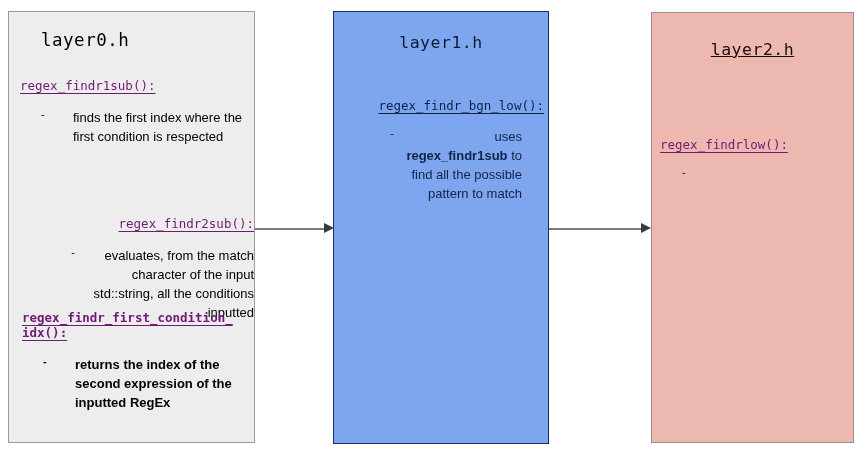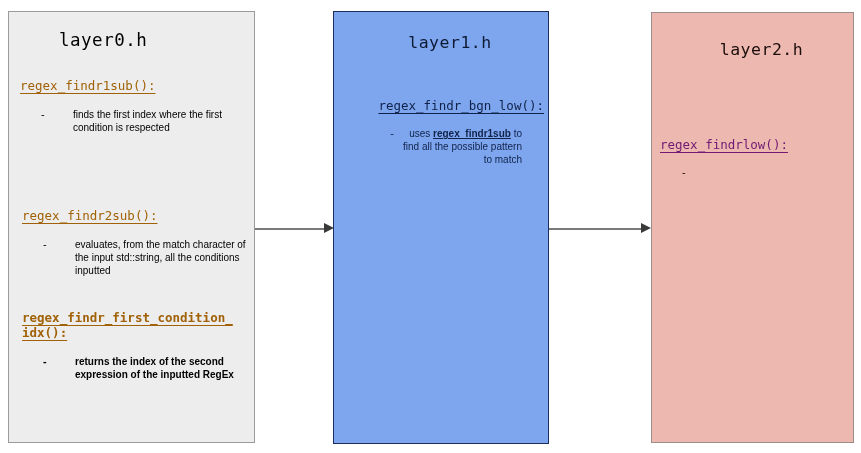--- a/index.html
+++ b/index.html
@@ -19,21 +19,20 @@
     position: absolute;
     inset: 0;
     width: 861px;
     height: 453px;
   }
 
   .box {
     position: absolute;
     box-sizing: border-box;
     overflow: hidden;
-    padding-left: 18px;
   }
 
   
   .box-layer0 {
     left: 8px;
     top: 11px;
     width: 247px;
     height: 432px;
     background: #ededed;
     border: 1px solid #9a9a9a;
@@ -73,66 +72,67 @@
     margin: 21px 0 0 0;
     text-align: center;
     color: #0d1a33;
     font-size: 16.5px;
   }
   .box-layer2 .box-title {
     margin: 27px 0 0 0;
     text-align: center;
     color: #1a0d0a;
     font-size: 16.5px;
+    text-decoration: underline;
   }
 
   .section {
     position: relative;
   }
   .section-heading {
     font-family: "DejaVu Sans Mono", "Liberation Mono", monospace;
     font-size: 12.5px;
     text-decoration: underline;
     text-underline-offset: 3px;
-    color: #a16207;
+    color: #701a75;
     line-height: 15px;
     white-space: pre-wrap;
   }
   .box-layer1 .section-heading { color: #10224a; }
   .box-layer2 .section-heading { color: #701a75; margin-top: 40px; }
 
   .bullet-row {
     display: flex;
     align-items: flex-start;
   }
   .bullet-dash {
     flex: 0 0 auto;
     font-size: 11px;
     line-height: 12px;
     color: #000000;
   }
   .bullet-text {
-    font-size: 10px;
-    line-height: 13px;
+    font-size: 13px;
+    line-height: 19px;
     color: #000000;
     white-space: pre-wrap;
   }
   .box-layer1 .bullet-dash,
   .box-layer1 .bullet-text { color: #10224a; }
   .box-layer2 .bullet-dash,
   .box-layer2 .bullet-text { color: #1a0d0a; }
 
-  .bullet-text b { font-weight: bold; text-decoration: underline; }
+  .bullet-text b { font-weight: bold; }
 
   
   .l0-sec1 { position: absolute; left: 11px; top: 66px; width: 232px; }
   .l0-sec1 .bullet-row { margin-top: 15px; }
   .l0-sec1 .bullet-dash { margin-left: 21px; width: 32px; }
 
-  .l0-sec2 { position: absolute; left: 13px; top: 196px; width: 232px; }
+  .l0-sec2 { position: absolute; left: 13px; top: 204px; width: 232px; text-align: right; }
   .l0-sec2 .bullet-row { margin-top: 15px; }
   .l0-sec2 .bullet-dash { margin-left: 21px; width: 32px; }
 
   .l0-sec3 { position: absolute; left: 13px; top: 298px; width: 232px; font-weight: bold; }
   .l0-sec3 .bullet-row { margin-top: 15px; }
   .l0-sec3 .bullet-dash { margin-left: 21px; width: 32px; }
 
   
   .l1-sec1 { position: absolute; left: 10px; top: 86px; width: 200px; text-align: right; }
   .l1-sec1 .bullet-row { margin-top: 14px; }

